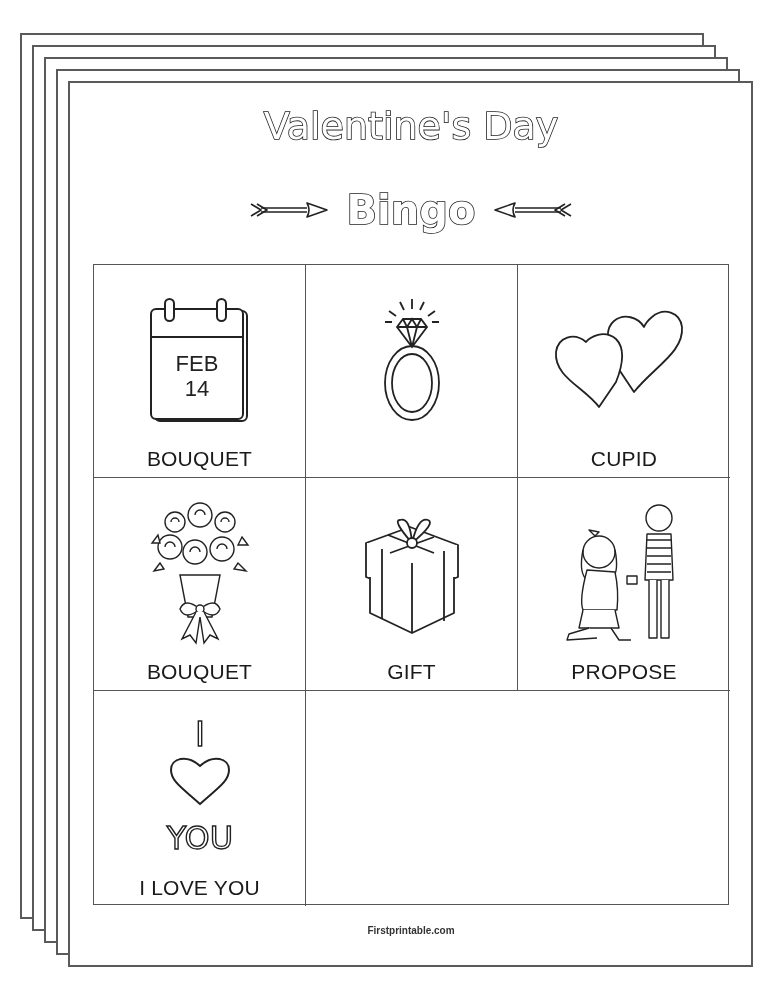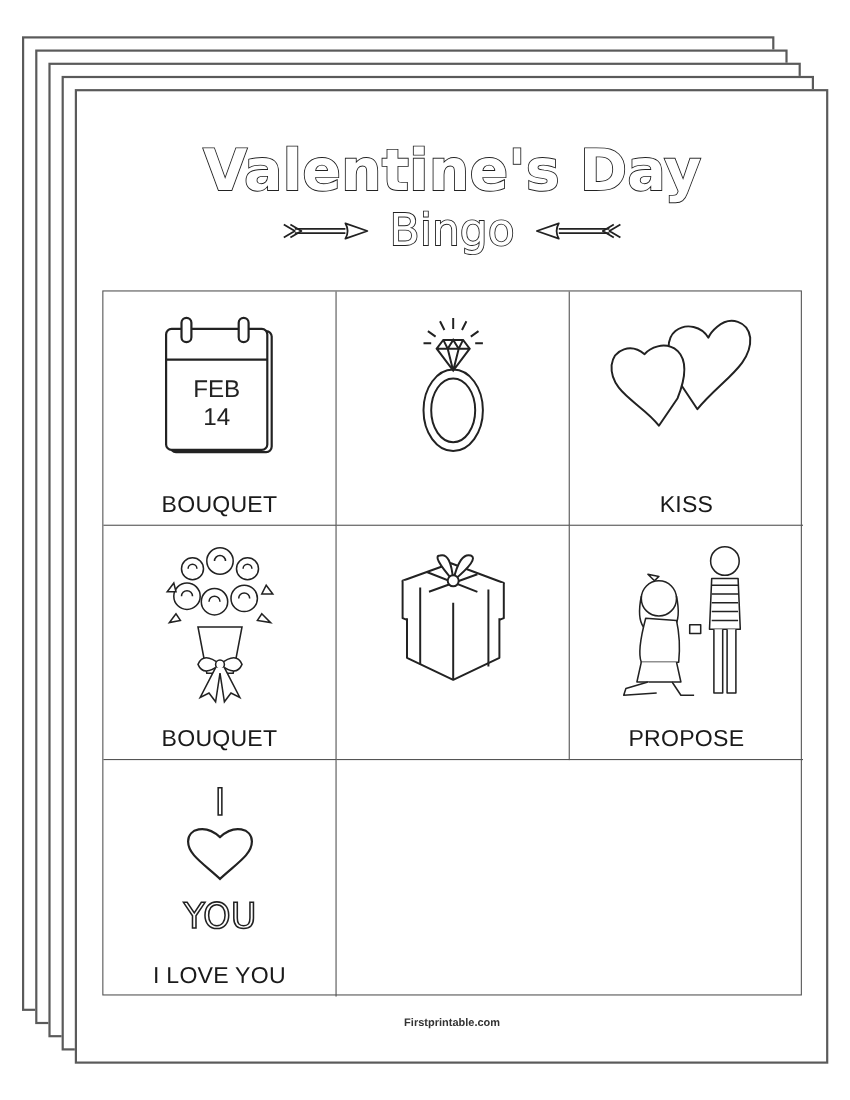--- a/index.html
+++ b/index.html
@@ -1,27 +1,27 @@
 <!DOCTYPE html>
 <html><head>
 <meta charset="utf-8">
 <style>
   html, body { margin:0; padding:0; background:#fff; }
   body { width:773px; height:1000px; position:relative; overflow:hidden; font-family:"DejaVu Sans", sans-serif; }
   .sheet { position:absolute; background:#fff; border:2px solid #5a5a5a; box-sizing:border-box; }
-  .title-wrap { position:absolute; left:69px; width:684px; text-align:center; }
+  .title-wrap { position:absolute; left:69px; width:684px; text-align:center;font-weight:bold; }
   .outline-text { font-family:"DejaVu Sans", sans-serif; color:#fff; -webkit-text-stroke:1.6px #222; paint-order:stroke fill; }
-  .title { top:126px; font-size:52px; letter-spacing:0px; line-height:60px; font-weight:bold; }
+  .title { top:96px; font-size:38px; letter-spacing:0px; line-height:60px; font-weight:normal; }
   .subtitle-row { top:182px; height:56px; display:flex; align-items:center; justify-content:center; gap:14px; }
   .subtitle { font-size:40px; line-height:50px; }
   .grid { position:absolute; left:93px; top:264px; width:636px; height:641px; display:grid; grid-template-columns:212px 212px 212px; grid-template-rows:213px 213px 215px; border:1.5px solid #555; box-sizing:border-box; }
   .cell { border-right:1.5px solid #555; border-bottom:1.5px solid #555; position:relative; box-sizing:border-box; }
   .cell:nth-child(3n) { border-right:none; }
   .cell:nth-child(n+7) { border-bottom:none; }
-  .cell .pic { position:absolute; left:0; right:0; top:22px; height:150px; display:flex; align-items:flex-start; justify-content:center; }
+  .cell .pic { position:absolute; left:0; right:0; top:22px; height:150px; display:flex; align-items:center; justify-content:center; }
   .cell .label { position:absolute; left:0; right:0; bottom:6px; text-align:center; font-family:"Liberation Sans", sans-serif; font-size:21px; color:#1a1a1a; letter-spacing:0.2px; }
   .footer { position:absolute; left:69px; width:684px; top:925px; text-align:center; font-family:"Liberation Sans", sans-serif; font-weight:bold; font-size:10px; color:#333; }
 </style>
 </head>
 <body>
 
 <div class="sheet" style="left:20px; top:33px; width:684px; height:886px;"></div>
 <div class="sheet" style="left:32px; top:45px; width:684px; height:886px;"></div>
 <div class="sheet" style="left:44px; top:57px; width:684px; height:886px;"></div>
 <div class="sheet" style="left:56px; top:69px; width:684px; height:886px;"></div>
@@ -82,21 +82,21 @@
 
   <div class="cell">
     <div class="pic">
       <svg width="140" height="110" viewBox="0 0 140 110">
         <g fill="#fff" stroke="#222" stroke-width="1.8" stroke-linejoin="round">
           <path d="M80 85 C100 60 130 45 128 20 C126 5 110 0 98 10 C92 15 90 20 90 20 C84 10 70 6 60 14 C50 22 54 40 60 55 Z"></path>
           <path d="M45 100 C30 80 0 70 2 45 C4 30 20 25 32 35 C36 30 50 22 62 32 C72 42 68 60 62 75 Z"></path>
         </g>
       </svg>
     </div>
-    <div class="label">KISS</div>
+    <div class="label">CUPID</div>
   </div>
 
   <div class="cell">
     <div class="pic" style="top:14px; height:160px;">
       <svg width="100" height="150" viewBox="0 0 100 150">
         <g fill="#fff" stroke="#222" stroke-width="1.4">
           <path d="M30 78 L38 120 H62 L70 78 Z"></path>
           <circle cx="25" cy="25" r="10"></circle>
             <circle cx="50" cy="18" r="12"></circle>
             <circle cx="75" cy="25" r="10"></circle>
@@ -122,20 +122,21 @@
           <path d="M4 28 V62 L50 80 L96 62 V30"></path>
           <path d="M8 62 V98 L50 118 L92 98 V62"></path>
           <path d="M50 48 V118 M50 80 V48"></path>
           <path d="M26 20 L72 38 M72 22 L28 38"></path>
           <path d="M20 34 V104 M82 36 V106"></path>
           <path d="M50 28 Q30 5 38 5 Q48 2 50 28 Q56 2 66 5 Q74 8 50 28 Z"></path>
           <circle cx="50" cy="28" r="5"></circle>
         </g>
       </svg>
     </div>
+    <div class="label">GIFT</div>
   </div>
 
 
   <div class="cell">
     <div class="pic" style="top:14px; height:160px;">
       <svg width="130" height="145" viewBox="0 0 130 145">
         <g fill="#fff" stroke="#222" stroke-width="1.4" stroke-linejoin="round">
           <circle cx="100" cy="18" r="13"></circle>
           <path d="M88 34 H112 L114 80 H86 Z"></path>
           <path d="M88 40 H112 M88 48 H112 M88 56 H112 M88 64 H112 M88 72 H112" fill="none"></path>

